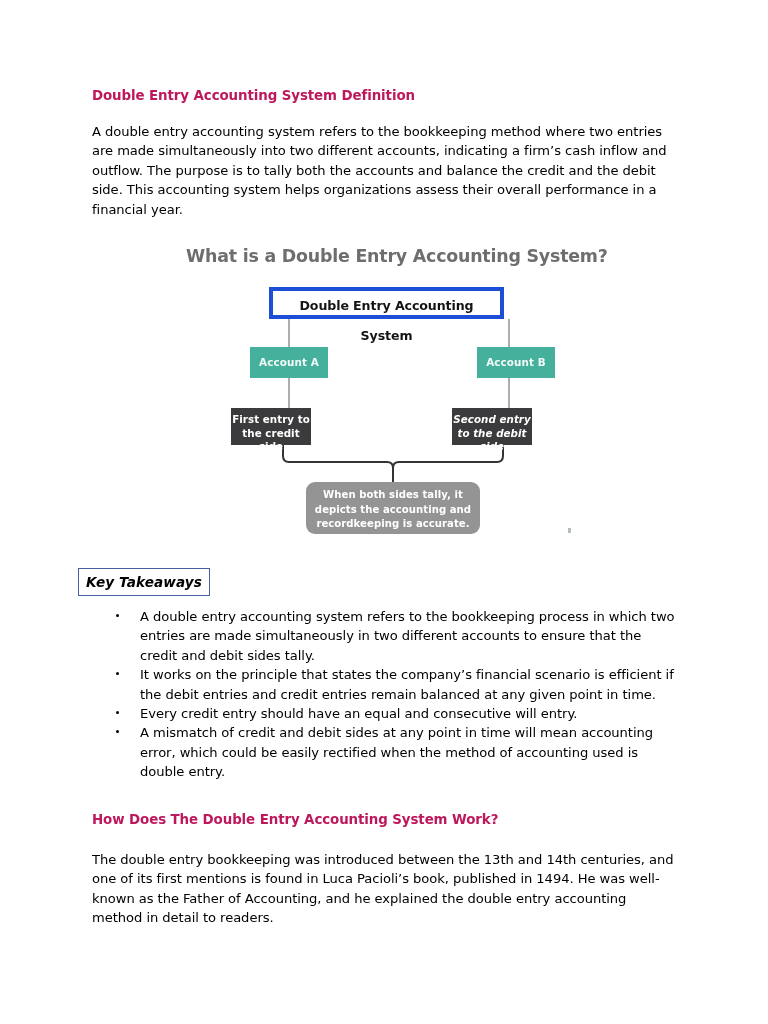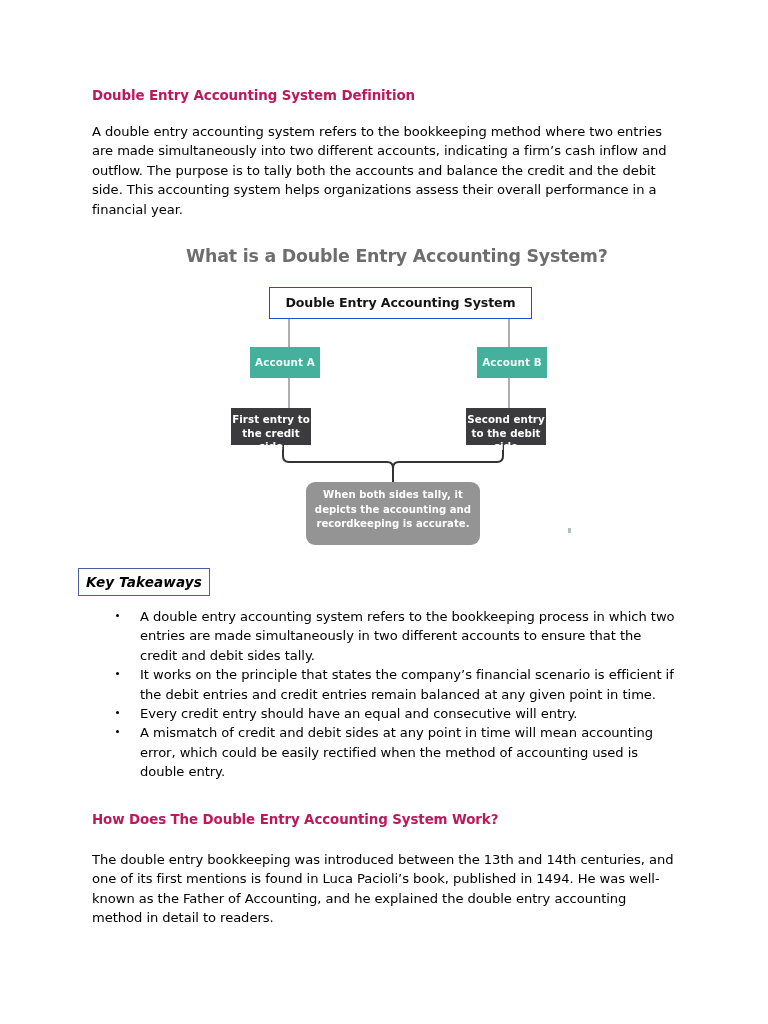--- a/index.html
+++ b/index.html
@@ -117,39 +117,39 @@
     font-weight: bold;
     color: #6e6e6e;
     letter-spacing: -0.2px;
     white-space: nowrap;
   }
 
   .dg-top-box {
     position: absolute;
     left: 83px;
     top: 51px;
-    width: 263px;
+    width: 235px;
     height: 32px;
     background: #ffffff;
-    border: 1px solid #1d4ed8;
+    border: 4px solid #1d4ed8;
     box-sizing: border-box;
   }
   .dg-top-box .lbl {
     display: block;
     text-align: center;
     line-height: 30px;
     font-size: 12.6px;
     font-weight: bold;
     color: #141414;
     letter-spacing: -0.1px;
   }
 
   .dg-acct {
     position: absolute;
-    width: 70px;
+    width: 78px;
     height: 31px;
     background: #45b09c;
     box-sizing: border-box;
   }
   .dg-acct .lbl {
     display: block;
     text-align: center;
     line-height: 31px;
     font-size: 10.4px;
     font-weight: bold;
@@ -170,28 +170,28 @@
     display: block;
     text-align: center;
     font-size: 10.3px;
     font-weight: bold;
     color: #ffffff;
     line-height: 13.5px;
     padding-top: 5px;
     letter-spacing: 0.05px;
   }
   .dg-dark.left  { left: 45px;  top: 172px; }
-  .dg-dark.right { left: 280px; top: 172px; }
+  .dg-dark.right { left: 266px; top: 172px; font-style: italic; }
 
   .dg-gray {
     position: absolute;
     left: 120px;
     top: 246px;
     width: 174px;
-    height: 63px;
+    height: 52px;
     background: #949494;
     border-radius: 9px;
     box-sizing: border-box;
   }
   .dg-gray .lbl {
     display: block;
     text-align: center;
     font-size: 10.1px;
     font-weight: bold;
     color: #ffffff;

